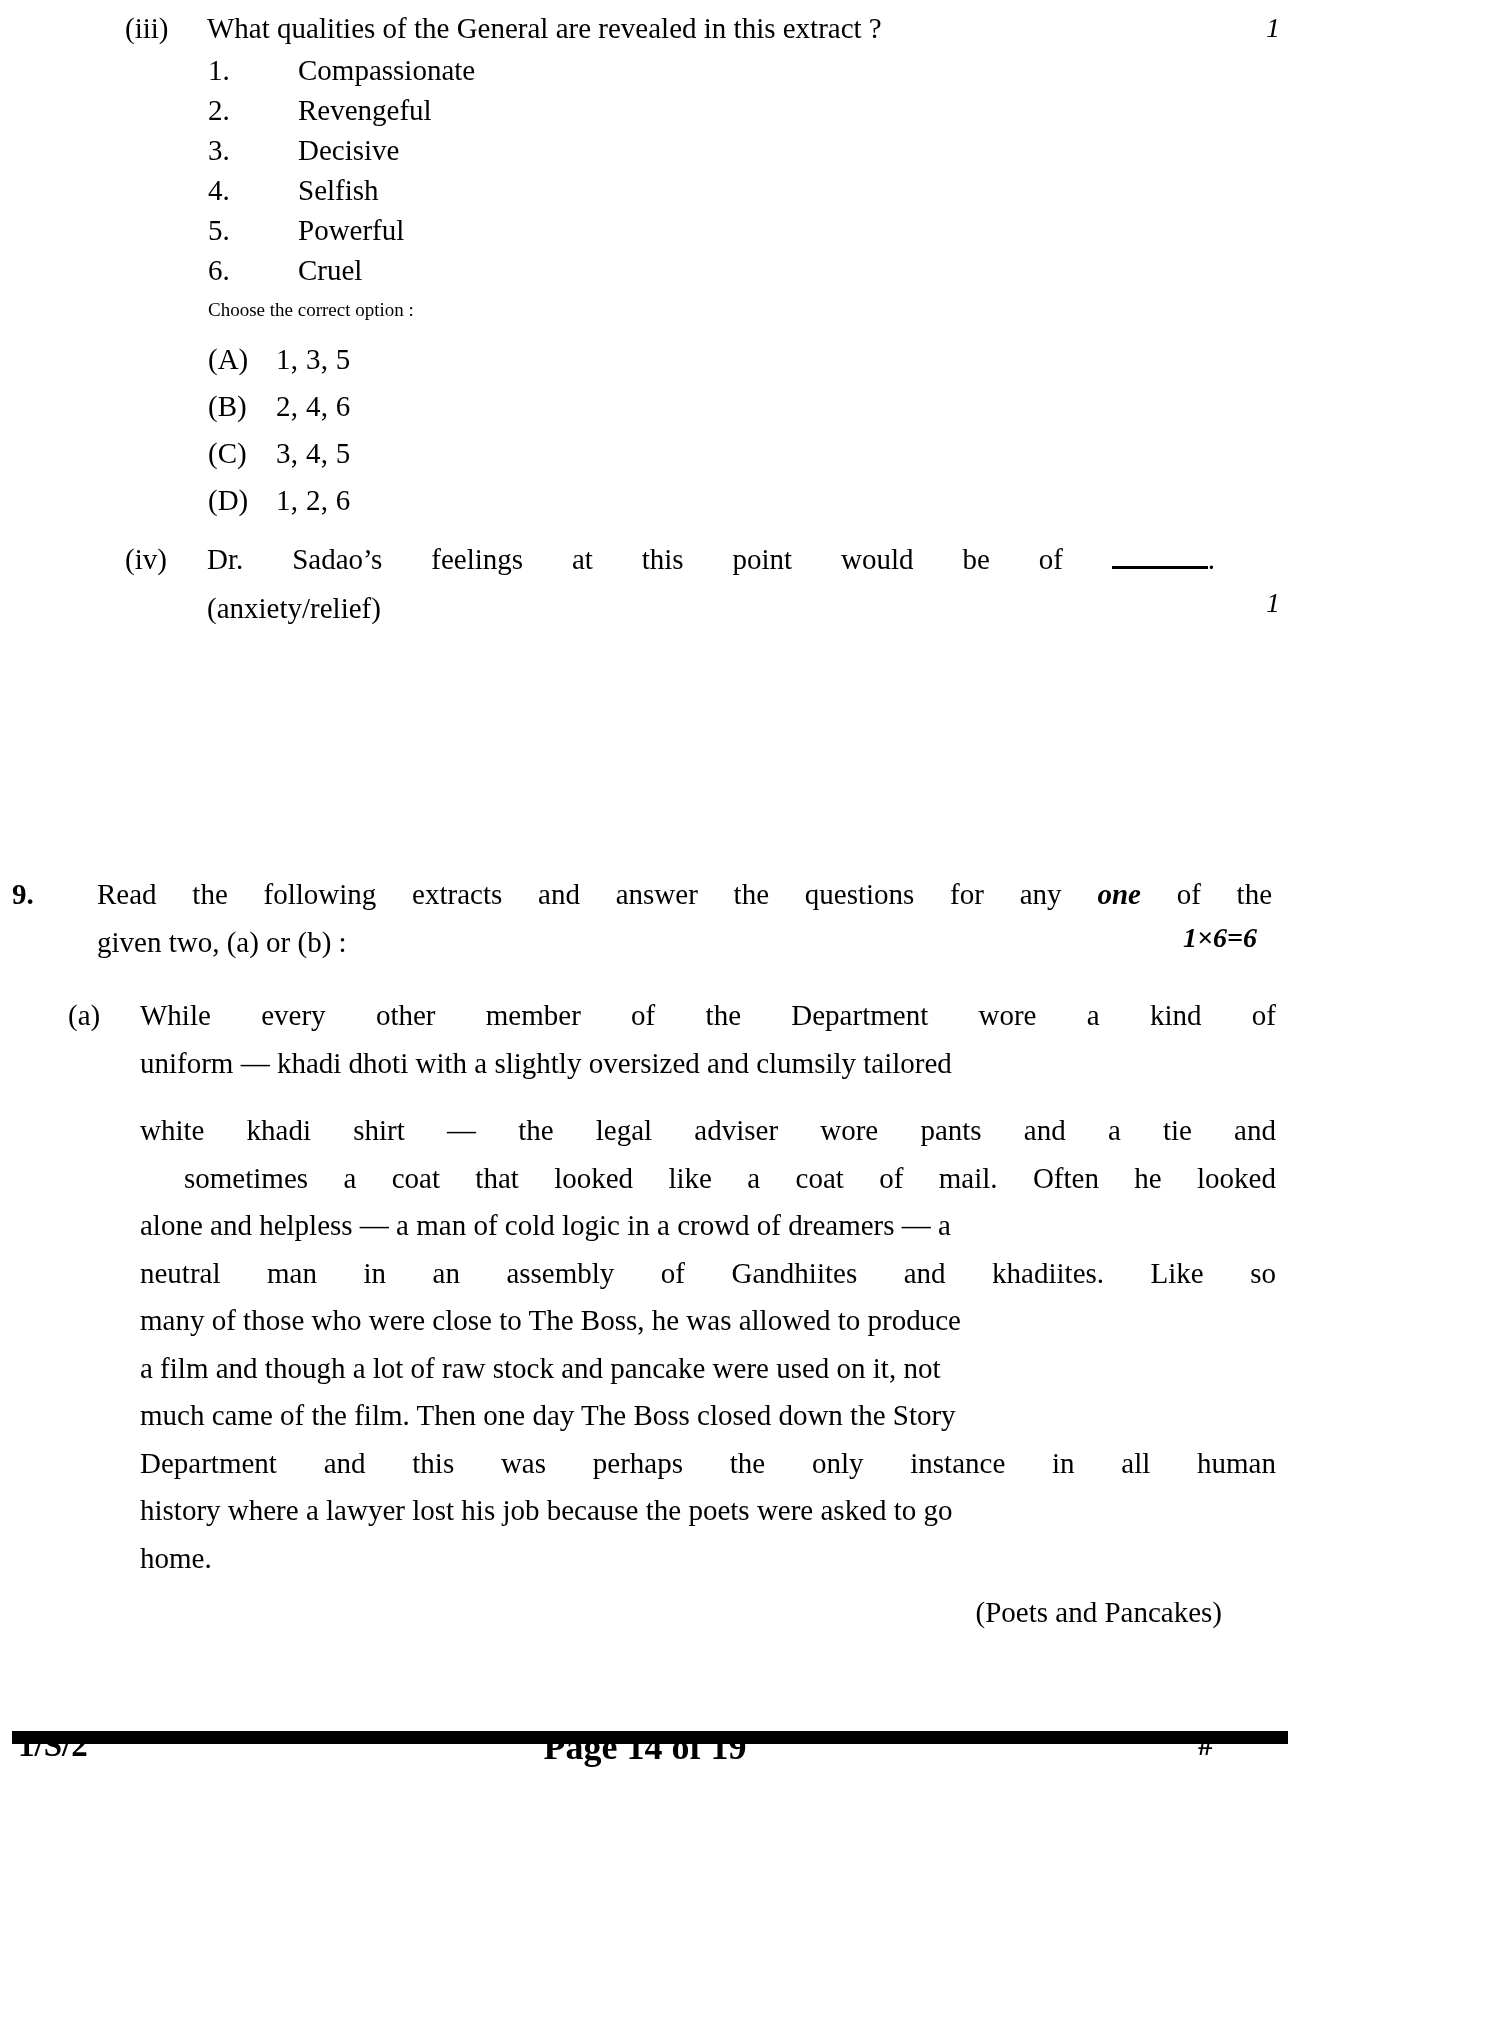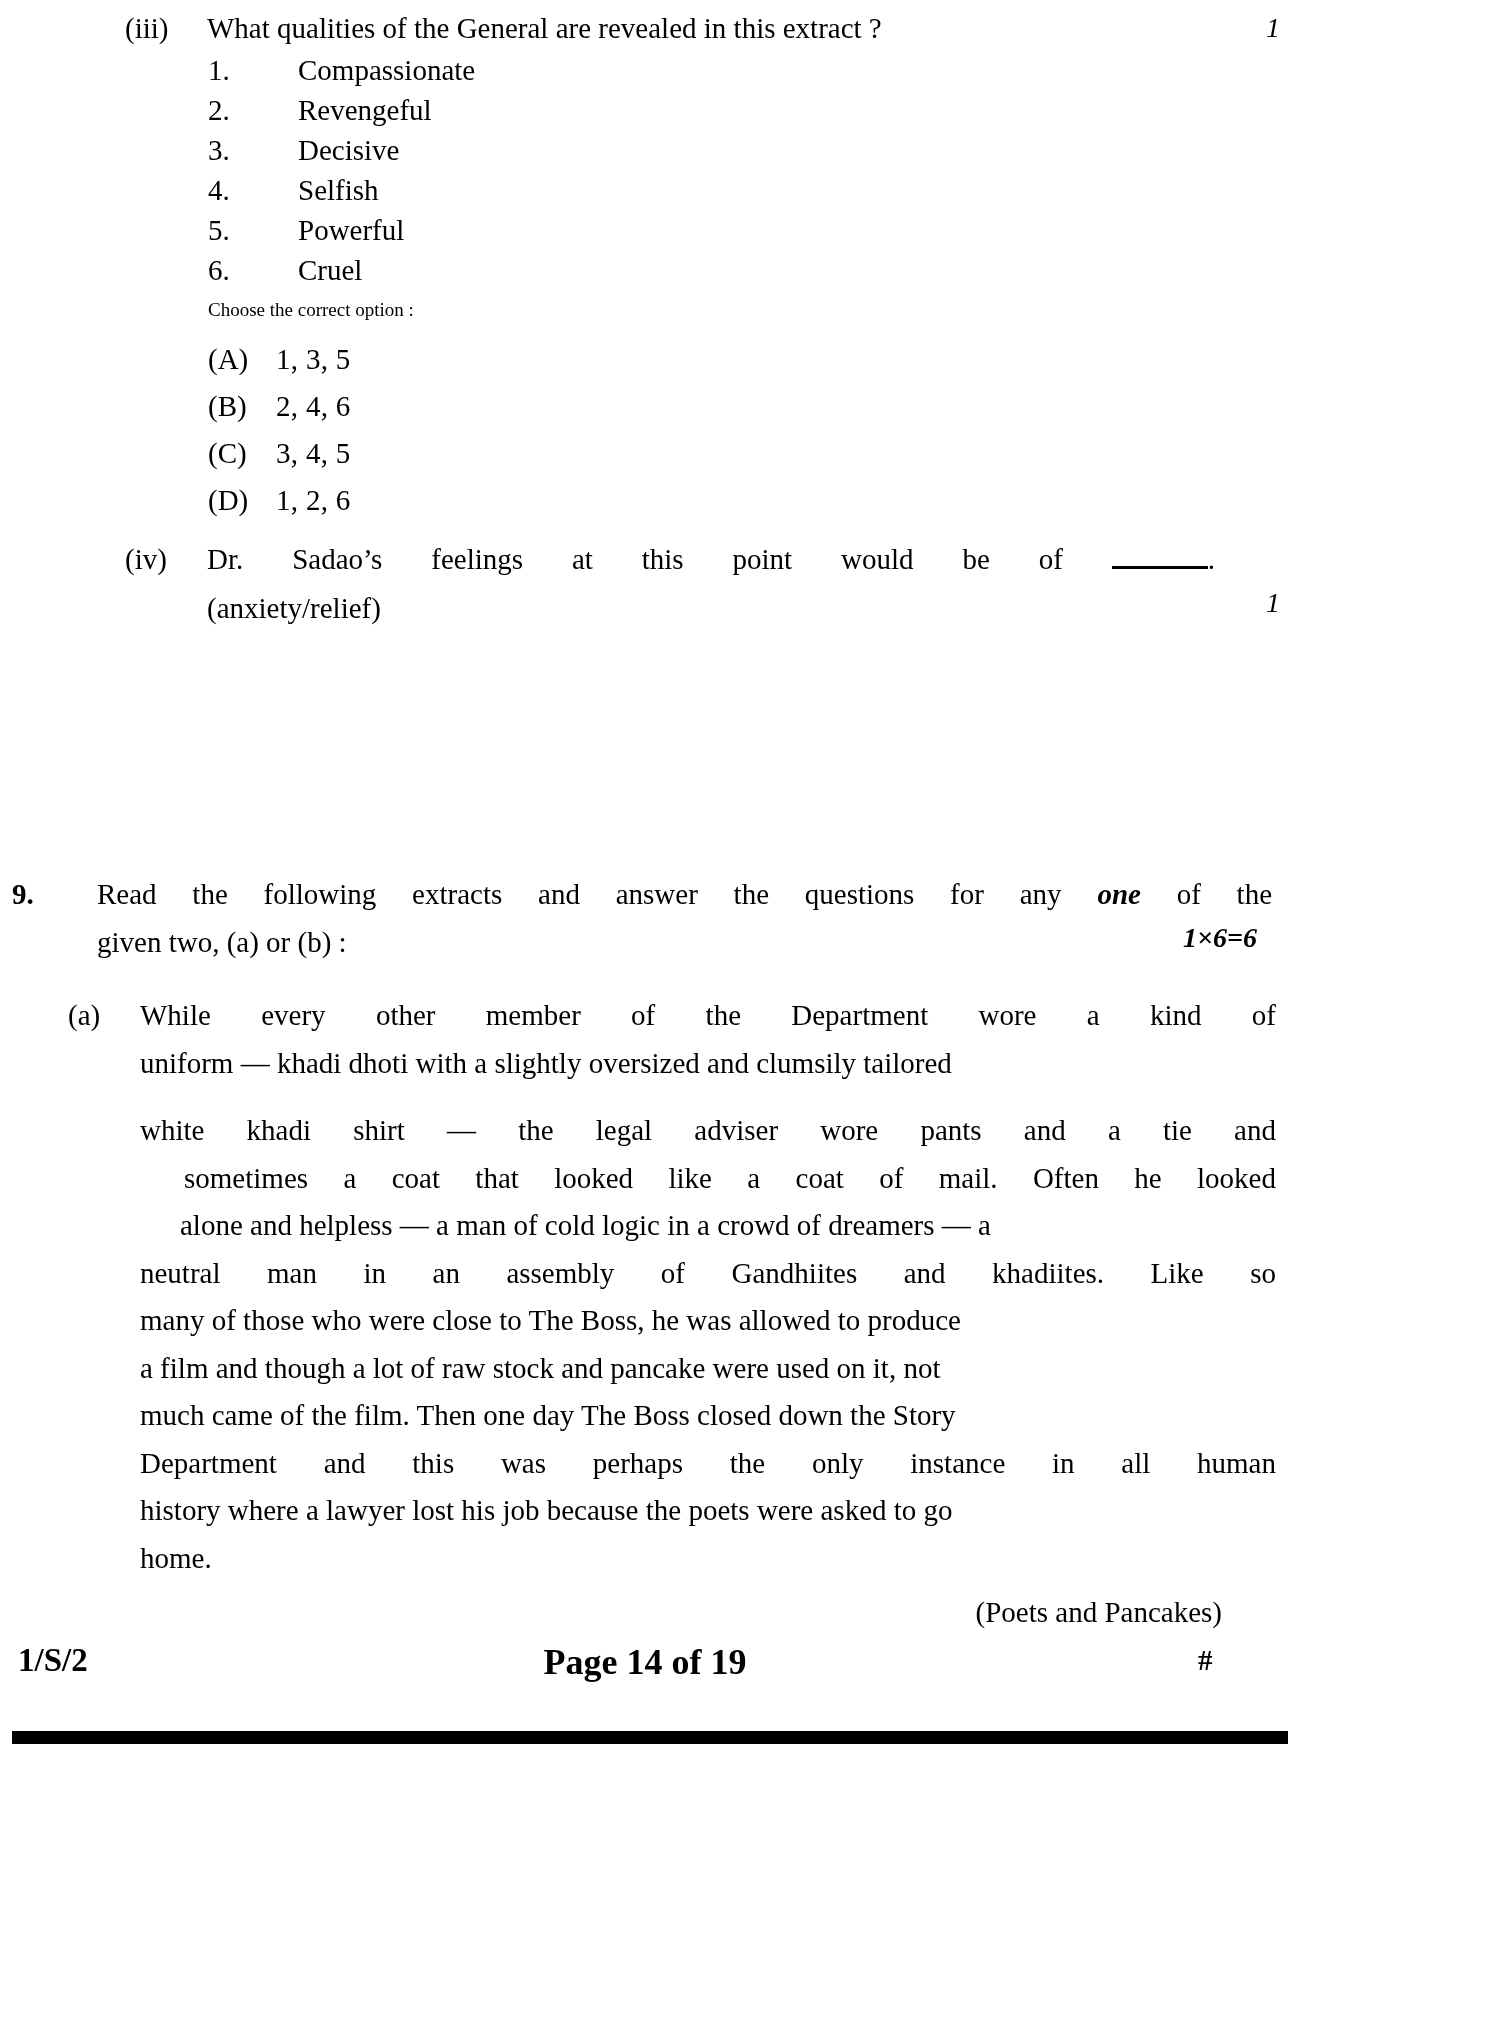--- a/index.html
+++ b/index.html
@@ -190,21 +190,21 @@
     width: 1222px;
     text-align: right;
     font-size: 29px;
     line-height: 40px;
   }
 
   
   .footer {
     position: absolute;
     left: 0;
-    top: 1639px;
+    top: 1724px;
     width: 1290px;
     height: 42px;
     font-size: 29px;
     font-weight: 700;
     line-height: 42px;
   }
   .footer .code {
     position: absolute;
     left: 18px;
     top: 0;
@@ -310,21 +310,21 @@
   </div>
   <div class="mark mark-bold" style="left:1183px; top:918px;">1×6=6</div>
 
   <div class="extract">
     <span class="marker">(a)</span>
     <div class="para">
       <span class="line" style="display:block;">While every other member of the Department wore a kind of</span>
       <span class="line last" style="display:block;">uniform — khadi dhoti with a slightly oversized and clumsily tailored</span>
       <span class="line" style="display:block;margin-top:20px;">white khadi shirt — the legal adviser wore pants and a tie and</span>
       <span class="line" style="display:block;margin-left:44px;">sometimes a coat that looked like a coat of mail. Often he looked</span>
-      <span class="line last" style="display:block;margin-left:40px;">alone and helpless — a man of cold logic in a crowd of dreamers — a</span>
+      <span class="line last" style="display:block;">alone and helpless — a man of cold logic in a crowd of dreamers — a</span>
       <span class="line" style="display:block;">neutral man in an assembly of Gandhiites and khadiites. Like so</span>
       <span class="line last" style="display:block;">many of those who were close to The Boss, he was allowed to produce</span>
       <span class="line last" style="display:block;">a film and though a lot of raw stock and pancake were used on it, not</span>
       <span class="line last" style="display:block;">much came of the film. Then one day The Boss closed down the Story</span>
       <span class="line" style="display:block;">Department and this was perhaps the only instance in all human</span>
       <span class="line last" style="display:block;">history where a lawyer lost his job because the poets were asked to go</span>
       <span class="line last" style="display:block;">home.</span>
     </div>
   </div>
 

